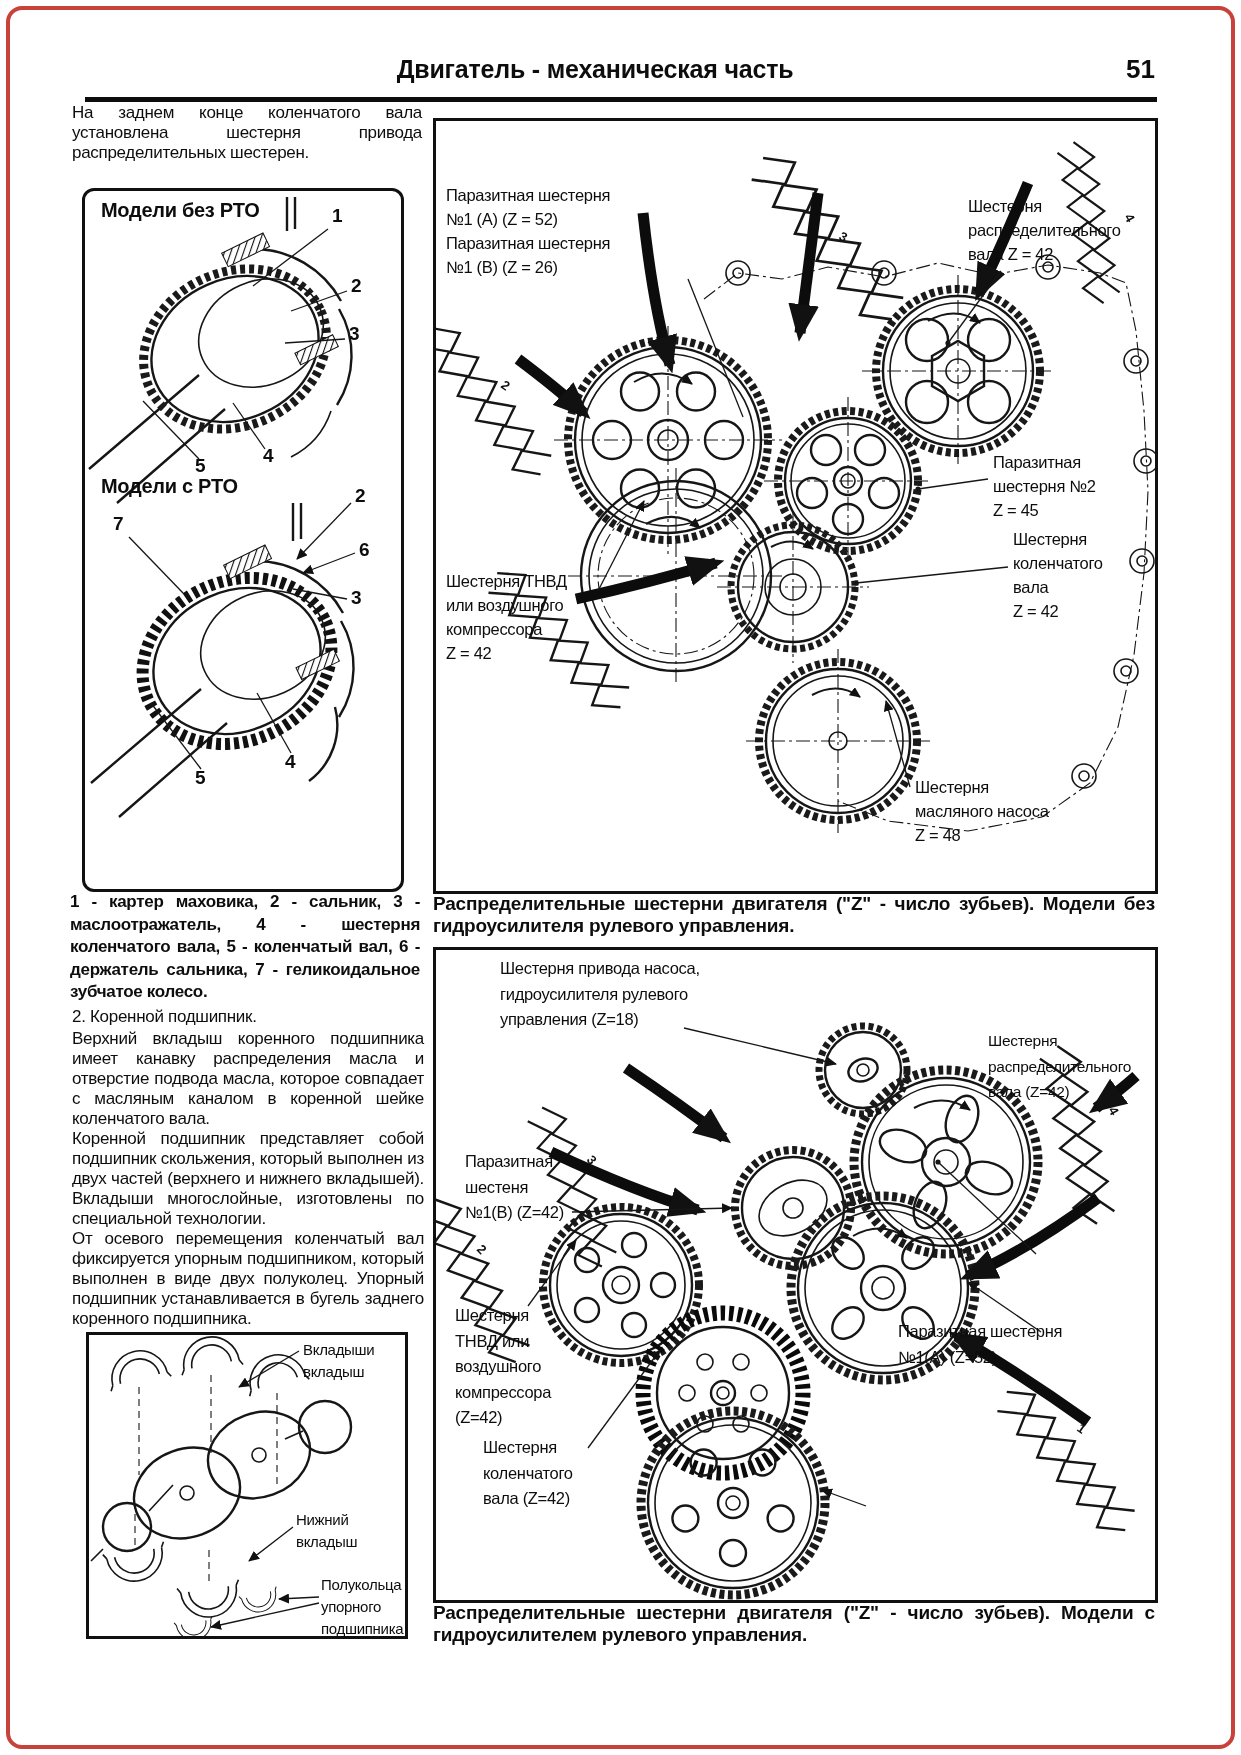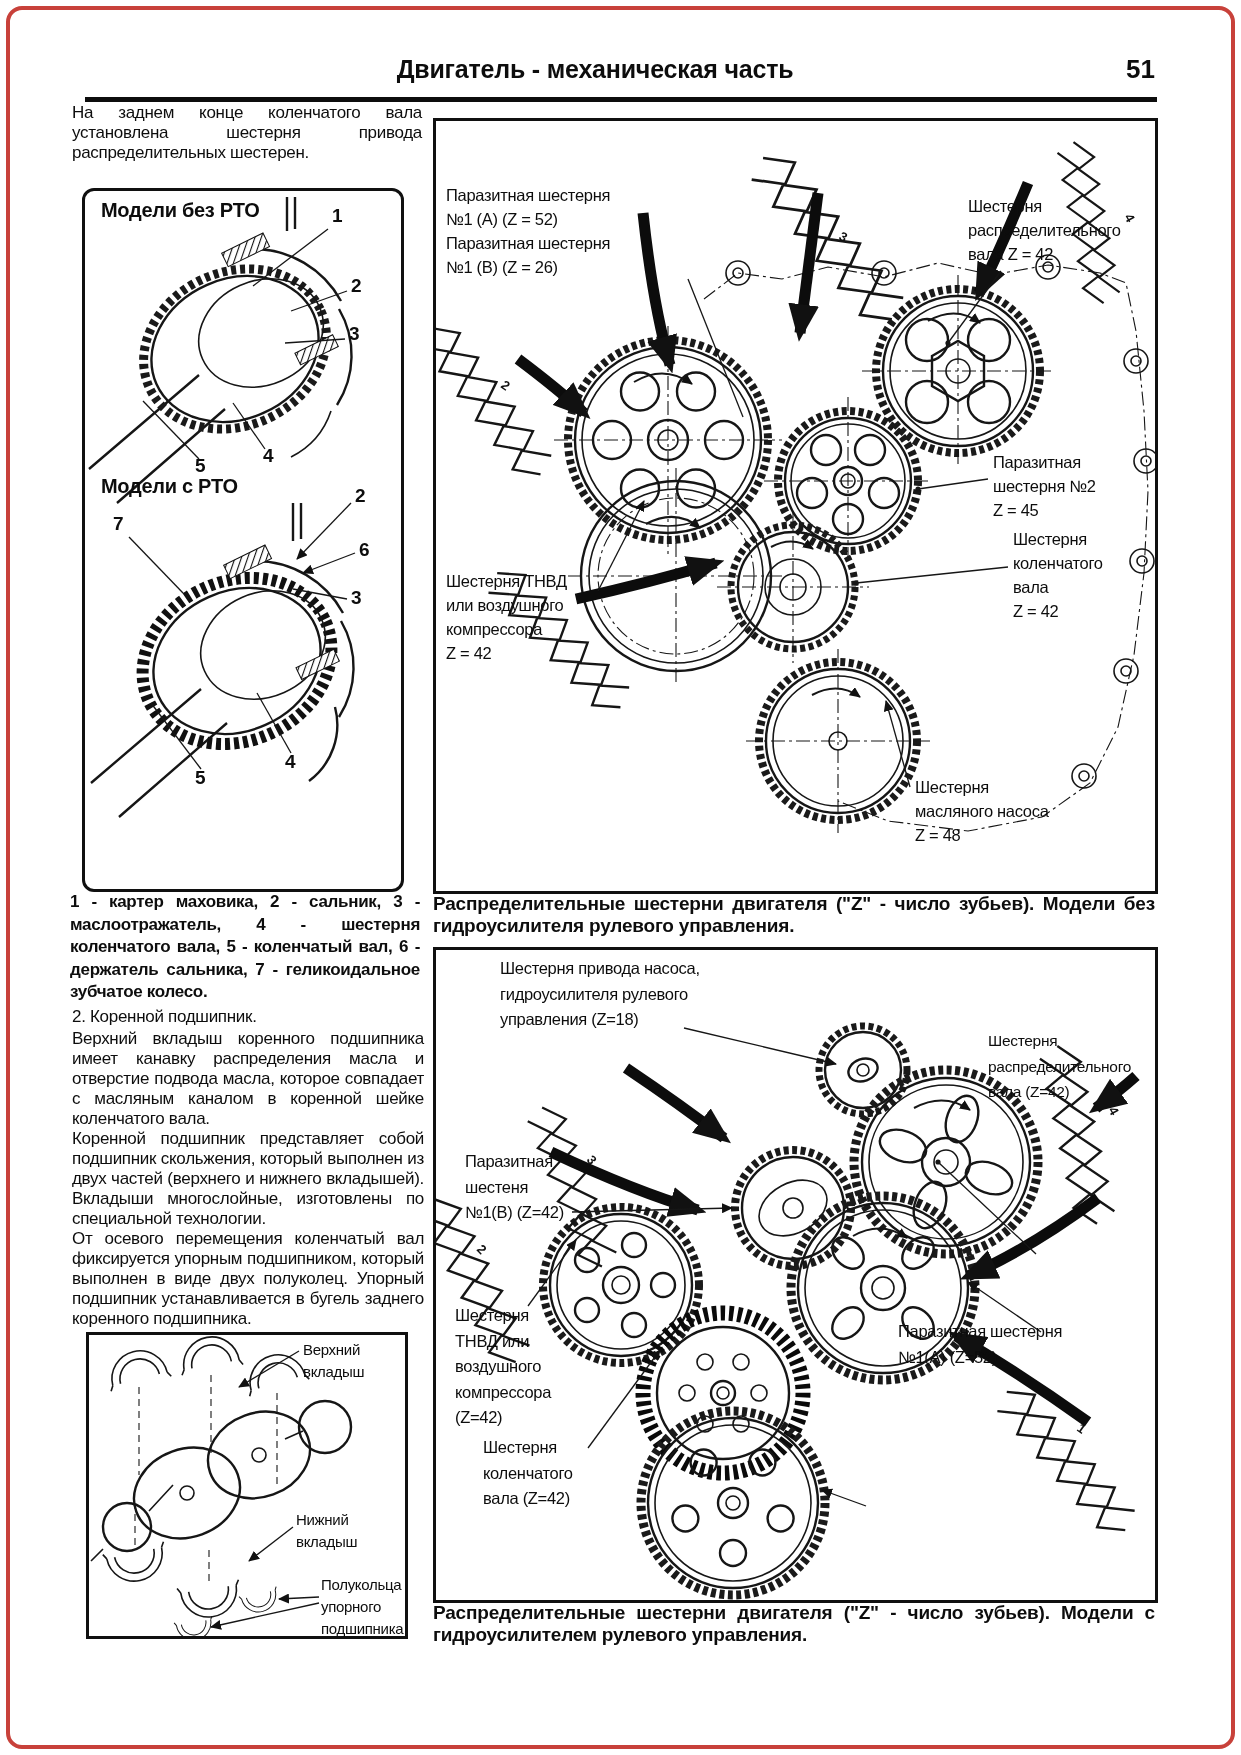--- a/index.html
+++ b/index.html
@@ -150,21 +150,21 @@
     <ellipse class="ln2" cx="170" cy="120" rx="52" ry="42" transform="rotate(-20 170 120)"></ellipse>
     <circle class="ln2" cx="236" cy="92" r="26"></circle>
     <path class="ln" d="M14,214 L2,226 M60,176 L84,150 M196,104 L214,96"></path>
     <circle class="ln" cx="98" cy="158" r="7"></circle>
       <circle class="ln" cx="170" cy="120" r="7"></circle>
     <path class="ld" marker-end="url(#aL2)" d="M210,16 L150,52"></path>
     <path class="ld" marker-end="url(#aL2)" d="M204,192 L160,226"></path>
     <path class="ld" marker-end="url(#aL2)" d="M230,262 L190,264"></path>
     <path class="ld" marker-end="url(#aL2)" d="M230,268 L122,292"></path>
   </svg>
-  <div class="lbl sm" style="left:214px;top:4px;">Верхний
+  <div class="lbl sm" style="left:214px;top:4px;">Вкладыши
 вкладыш</div>
   <div class="lbl sm" style="left:207px;top:174px;">Нижний
 вкладыш</div>
   <div class="lbl sm" style="left:232px;top:239px;">Полукольца
 упорного
 подшипника</div>
 </div>
 
 <div class="abs figbox" style="left:433px;top:118px;width:719px;height:770px;">
   <svg viewBox="0 0 719 770" width="719" height="770">

